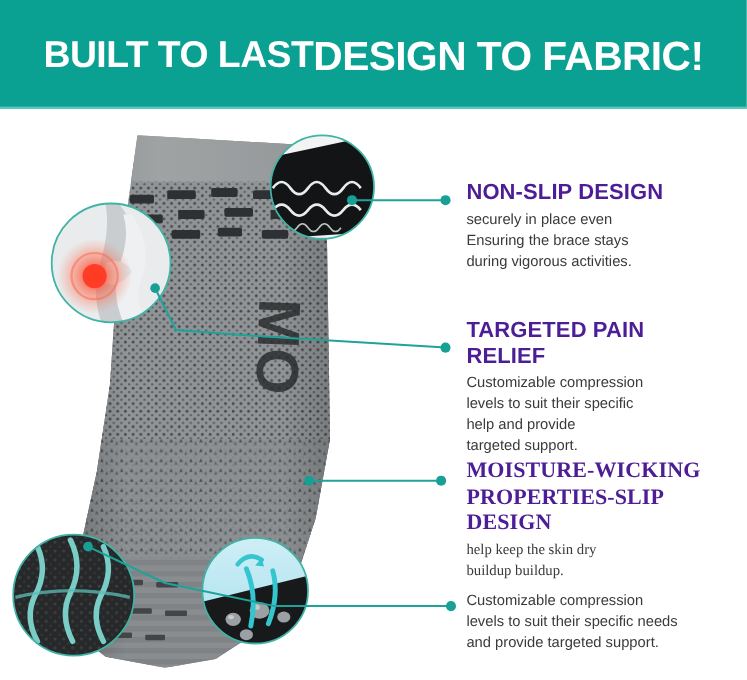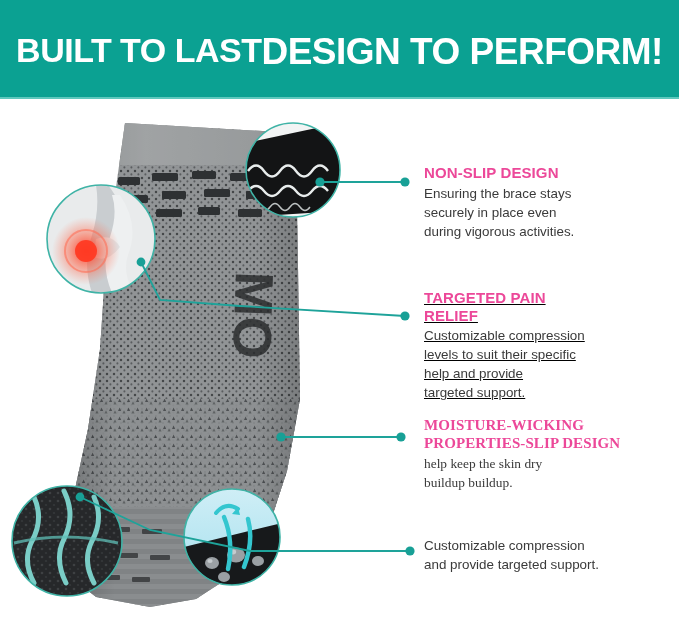--- a/index.html
+++ b/index.html
@@ -77,49 +77,49 @@
     top: 99px;
     width: 250px;
     height: 519px;
   }
   .feature {
     position: absolute;
     left: 0;
     width: 252px;
   }
   .feature-title {
-    color: #ec4899;
+    color: #4c1d95;
     font-weight: bold;
-    font-size: 15px;
+    font-size: 20px;
     line-height: 1.18;
     letter-spacing: 0.1px;
     margin: 0 0 2px 0;
     text-transform: uppercase;
   }
   .feature-body {
     color: #3a3a3a;
     font-size: 13.4px;
     line-height: 1.42;
     margin: 0;
   }
   .feature-body span { display: block; }
 
   .feature-1 { top: 65px; }
-  .feature-2 { top: 190px; text-decoration: underline; }
+  .feature-2 { top: 190px; }
   .feature-3 { top: 318px; font-family: Liberation Serif, serif; }
   .feature-4 { top: 437px; }
 </style>
 </head>
 <body>
 
 <div id="page">
 
   <div class="header-band">
     <div class="headline headline-1">BUILT TO LAST</div>
-    <div class="headline headline-2">DESIGN TO PERFORM!</div>
+    <div class="headline headline-2">DESIGN TO FABRIC!</div>
   </div>
 
   <div class="product-stage">
     <svg class="product-svg" width="420" height="519" viewBox="0 0 420 519" xmlns="http://www.w3.org/2000/svg">
       <defs>
 
         <pattern id="knit" width="9" height="9" patternUnits="userSpaceOnUse">
           <rect width="9" height="9" fill="#8d9092"></rect>
           <path d="M1 6 L2.6 2.6 L4.2 6 Z" fill="#3a3d40" opacity=".85"></path>
           <path d="M5.4 8.6 L7 5.2 L8.6 8.6 Z" fill="#3a3d40" opacity=".6"></path>
@@ -315,22 +315,22 @@
     </g>
   </svg>
 
   <div class="features">
 
     <div class="feature feature-1">
       <h3 class="feature-title">
         <span>NON-SLIP DESIGN</span>
       </h3>
       <p class="feature-body">
+        <span>securely in place even</span>
         <span>Ensuring the brace stays</span>
-        <span>securely in place even</span>
         <span>during vigorous activities.</span>
       </p>
     </div>
 
     <div class="feature feature-2">
       <h3 class="feature-title">
         <span>TARGETED PAIN</span><br>
         <span>RELIEF</span>
       </h3>
       <p class="feature-body">
@@ -348,18 +348,19 @@
       </h3>
       <p class="feature-body">
         <span>help keep the skin dry</span>
         <span>buildup buildup.</span>
       </p>
     </div>
 
     <div class="feature feature-4">
       <p class="feature-body">
         <span>Customizable compression</span>
+        <span>levels to suit their specific needs</span>
         <span>and provide targeted support.</span>
       </p>
     </div>
 
   </div>
 </div>
 
 </body></html>

